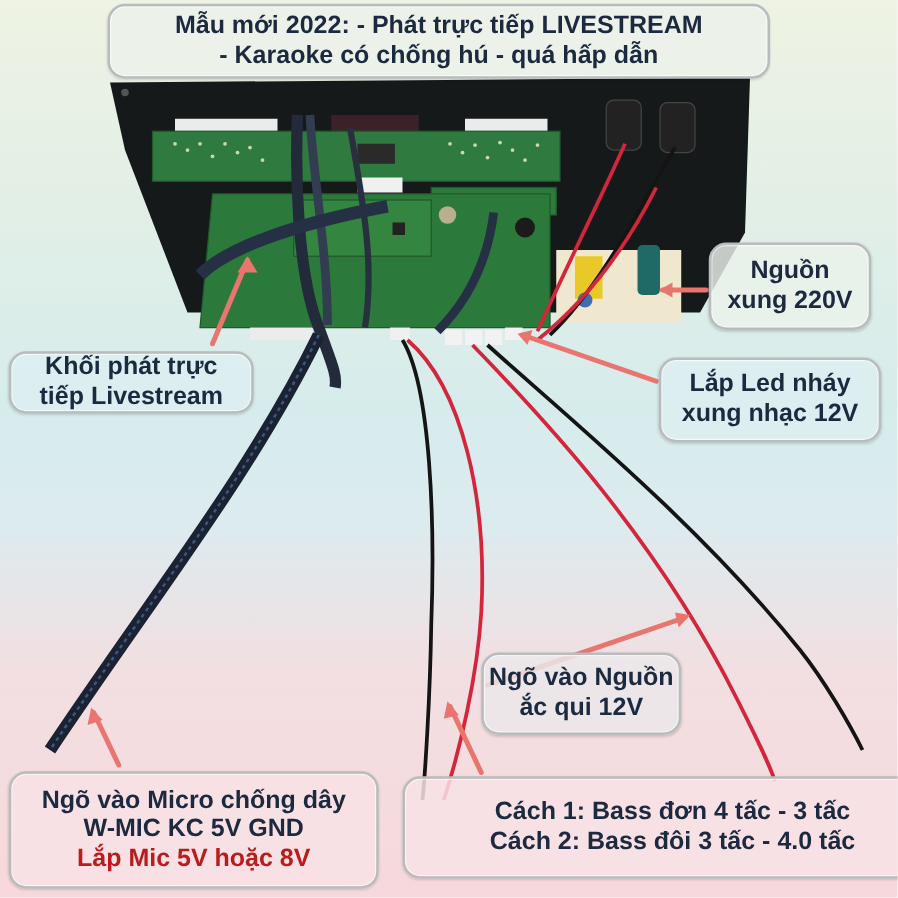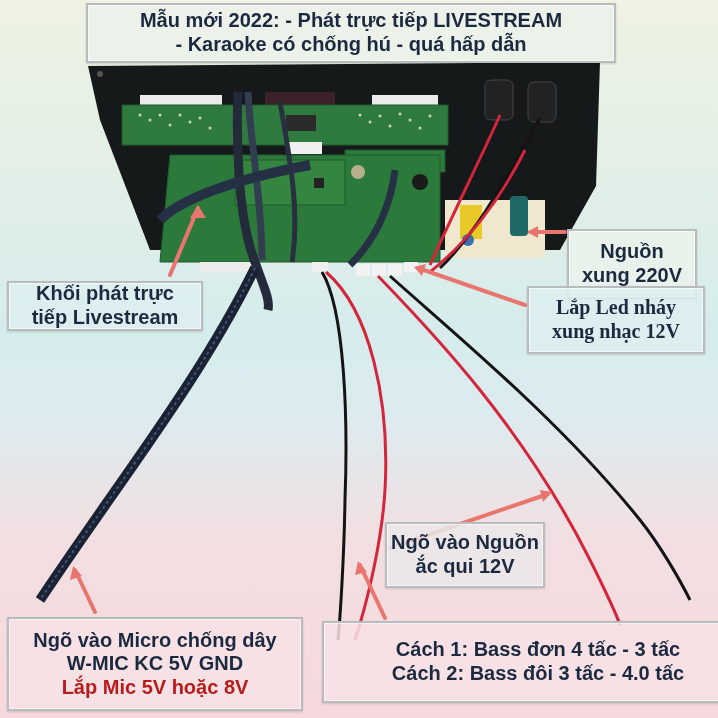--- a/index.html
+++ b/index.html
@@ -4,21 +4,21 @@
 <style>
   html, body { margin:0; padding:0; }
   body {
     width:718px; height:718px; overflow:hidden; position:relative;
     font-family:"Liberation Sans", "DejaVu Sans", sans-serif;
     background: linear-gradient(180deg, #eef3e3 0%, #e3efe6 22%, #d6ecec 45%, #dcebef 58%, #f2dfe1 75%, #f7d8dc 100%);
   }
   .scene { position:absolute; left:0; top:0; width:718px; height:718px; }
   .callout {
     position:absolute; box-sizing:border-box;
-    border:2px solid #b9bcbc; border-radius:0;
+    border:2px solid #b9bcbc; border-radius:14px;
     background:rgba(236,242,236,0.82);
     box-shadow: 0 1px 2px rgba(0,0,0,0.15), inset 0 0 0 1px rgba(255,255,255,0.6);
     color:#1c2a40; font-weight:bold; text-align:center;
     display:flex; flex-direction:column; justify-content:center; align-items:center;
     line-height:1.18;
   }
   .callout.pink { background:rgba(248,226,229,0.85); }
   .callout.cyan { background:rgba(221,238,240,0.85); }
   .callout span { display:block; white-space:nowrap; }
   .red-text { color:#b91c1c; }
@@ -114,31 +114,31 @@
     <polygon points="73,566 70,580 82,576"></polygon>
     <polygon points="358,561 355,575 367,572"></polygon>
   </g>
 </svg>
 
 <div class="callout" style="left:86px; top:3px; width:530px; height:60px; font-size:20px;">
   <span>Mẫu mới 2022: - Phát trực tiếp LIVESTREAM</span>
   <span>- Karaoke có chống hú - quá hấp dẫn</span>
 </div>
 
-<div class="callout" style="left:567px; top:194px; width:130px; height:70px; font-size:20px;margin-top:35px;">
+<div class="callout" style="left:567px; top:194px; width:130px; height:70px; font-size:20px;">
   <span>Nguồn</span>
   <span>xung 220V</span>
 </div>
 
 <div class="callout cyan" style="left:7px; top:281px; width:196px; height:50px; font-size:20px;">
   <span>Khối phát trực</span>
   <span>tiếp Livestream</span>
 </div>
 
-<div class="callout cyan" style="left:527px; top:286px; width:178px; height:68px; font-size:20px;font-family:Liberation Serif, serif;">
+<div class="callout cyan" style="left:527px; top:286px; width:178px; height:68px; font-size:20px;">
   <span>Lắp Led nháy</span>
   <span>xung nhạc 12V</span>
 </div>
 
 <div class="callout" style="left:385px; top:522px; width:160px; height:66px; font-size:20px; background:rgba(235,232,234,0.85);">
   <span>Ngõ vào Nguồn</span>
   <span>ắc qui 12V</span>
 </div>
 
 <div class="callout pink" style="left:7px; top:617px; width:296px; height:94px; font-size:20px;">

